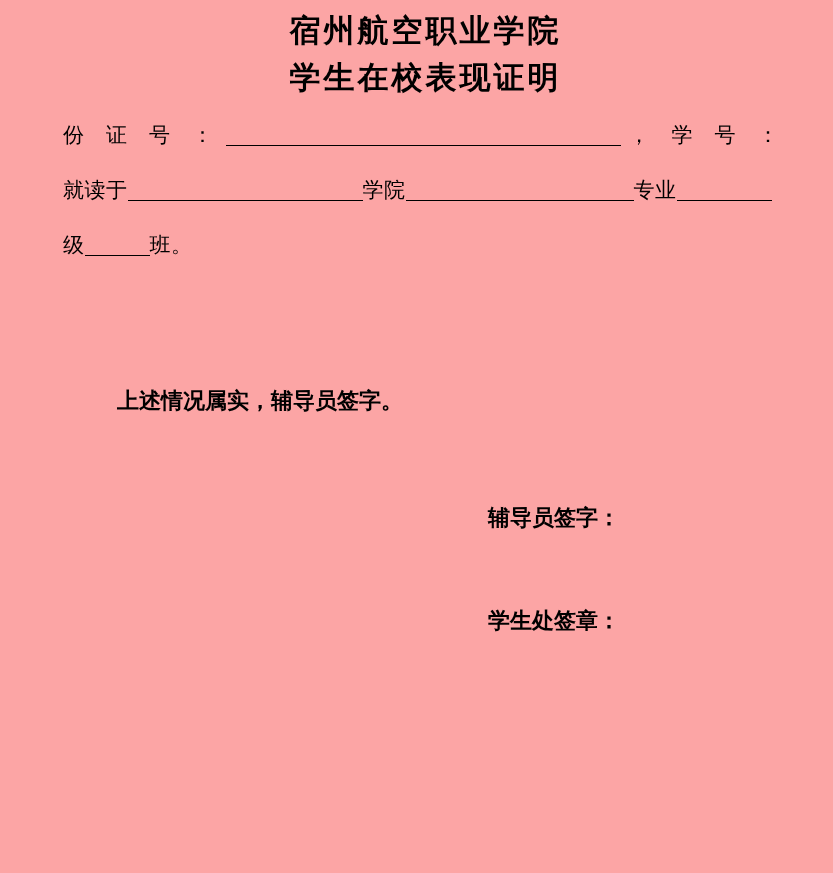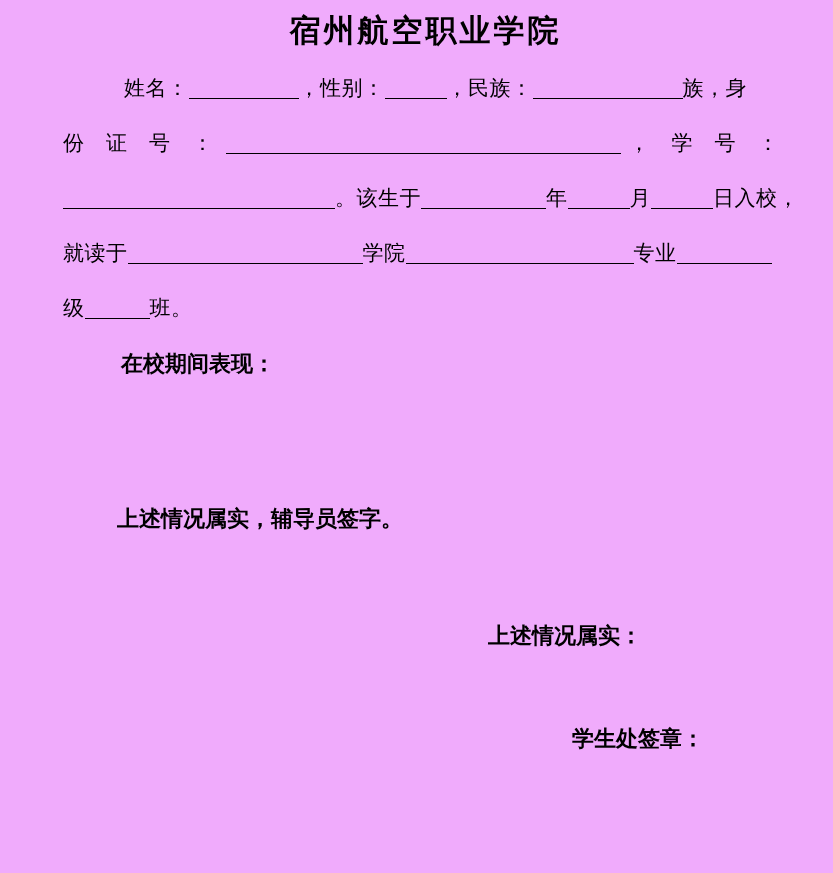--- a/index.html
+++ b/index.html
@@ -5,21 +5,21 @@
   html, body {
     margin: 0;
     padding: 0;
     background: #ffffff;
   }
   .page {
     position: relative;
     width: 833px;
     height: 873px;
     margin: 0 auto;
-    background: #f0abfc;
+    background: #fca5a5;
     color: #000000;
     font-family: "Liberation Serif", "DejaVu Serif", serif;
     box-sizing: border-box;
     padding: 12px 45px 0 63px;
     overflow: hidden;
   }
   .doc-title {
     text-align: center;
     font-size: 31px;
     font-weight: bold;
@@ -62,45 +62,43 @@
     text-indent: 54px;
     margin-top: 100px;
   }
   .sig {
     margin-left: 425px;
     font-size: 22px;
     font-weight: bold;
     white-space: nowrap;
   }
   .sig-counselor { margin-top: 62px; line-height: 55px; }
-  .sig-office    { margin-top: 50px; line-height: 52px; text-align: center; }
+  .sig-office    { margin-top: 50px; line-height: 52px; }
   .sig-date      { margin-top: 0;    line-height: 52px; }
 </style>
 </head>
 <body>
 
 <div class="page">
 
   <div class="doc-title">宿州航空职业学院</div>
 
+  <div class="doc-title doc-subtitle">学生在校表现证明</div>
 
   <div class="form-body">
-    <div class="form-line indent-first"><span>姓名：</span><span class="blank" style="width: 110px;"></span><span>，性别：</span><span class="blank" style="width: 62px;"></span><span>，民族：</span><span class="blank" style="width: 150px;"></span><span>族，身</span></div>
 
     <div class="form-line"><span>份　证　号　：</span><span class="gapseg" style="width: 12px;"></span><span class="blank" style="width: 395px;"></span><span class="gapseg" style="width: 8px;"></span><span>，　学　号　：</span></div>
 
-    <div class="form-line"><span class="blank" style="width: 272px;"></span><span>。该生于</span><span class="blank" style="width: 125px;"></span><span>年</span><span class="blank" style="width: 62px;"></span><span>月</span><span class="blank" style="width: 62px;"></span><span>日入校，</span></div>
 
     <div class="form-line"><span>就读于</span><span class="blank" style="width: 235px;"></span><span>学院</span><span class="blank" style="width: 228px;"></span><span>专业</span><span class="blank" style="width: 95px;"></span></div>
 
     <div class="form-line"><span>级</span><span class="blank" style="width: 65px;"></span><span>班。</span></div>
   </div>
 
-  <div class="bold-line perf">在校期间表现：</div>
 
   <div class="bold-line confirm">上述情况属实，辅导员签字。</div>
 
-  <div class="sig sig-counselor">上述情况属实：</div>
+  <div class="sig sig-counselor">辅导员签字：</div>
 
   <div class="sig sig-office">学生处签章：</div>
 
 
 </div>
 
 </body></html>

